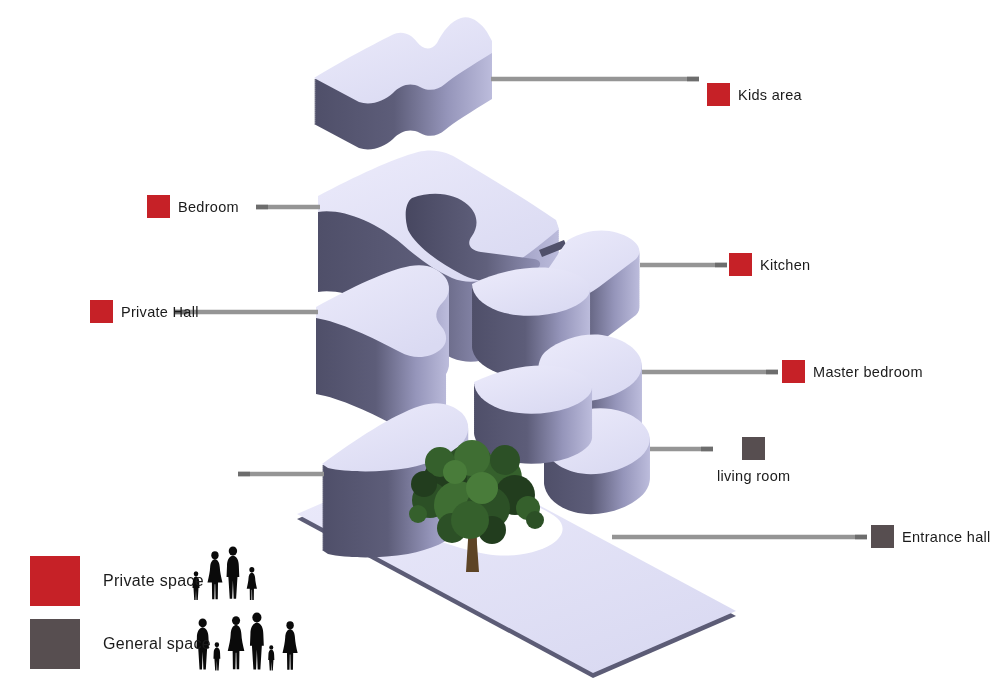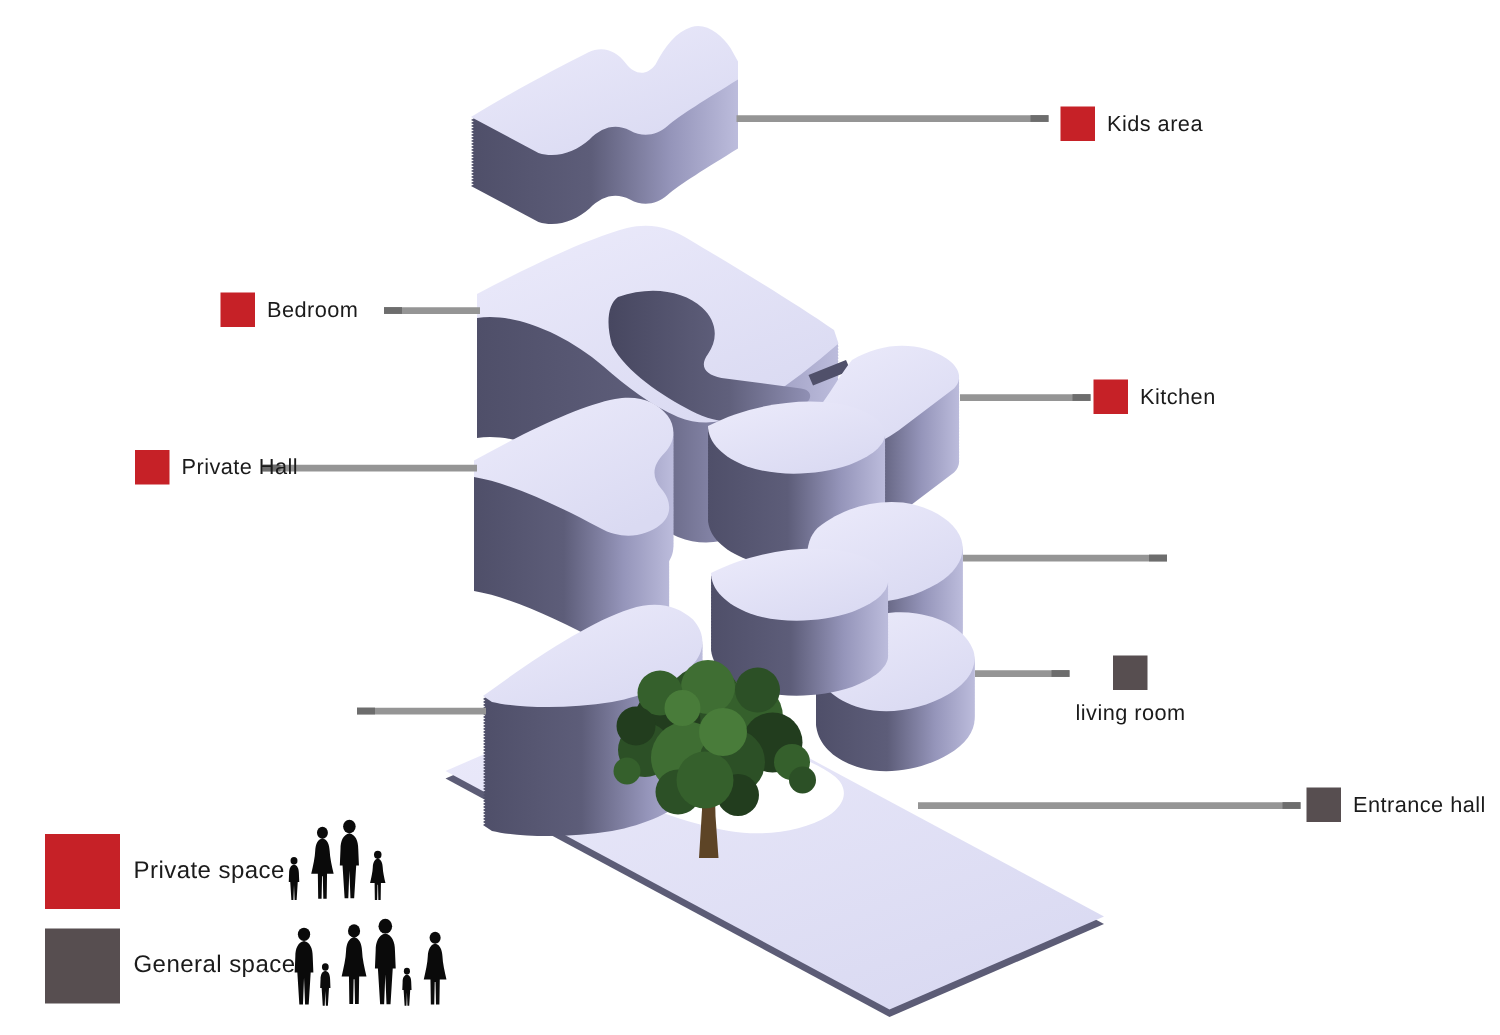--- a/index.html
+++ b/index.html
@@ -7,21 +7,21 @@
     position:relative;width:1000px;height:690px;background:#ffffff;overflow:hidden;
     font-family:"Liberation Sans", sans-serif;
   }
   #scene{position:absolute;left:0;top:0;}
   .label{
     position:absolute;display:flex;align-items:center;gap:8px;
     font-size:14.5px;color:#1b1b1b;letter-spacing:.3px;white-space:nowrap;
   }
   .label .sq{width:23px;height:23px;flex:0 0 auto;}
   .legend-item{
-    position:absolute;display:flex;align-items:center;gap:9px;
+    position:absolute;display:flex;align-items:center;gap:23px;
     font-size:16px;color:#1b1b1b;letter-spacing:.3px;white-space:nowrap;
   }
   .legend-item .sq{width:50px;height:50px;flex:0 0 auto;}
 </style>
 </head>
 <body>
 
 <div id="stage">
 
   <svg id="scene" width="1000" height="690" viewBox="0 0 1000 690" aria-hidden="true">
@@ -422,35 +422,39 @@
     <g fill="#0a0a0a">
       <use href="#man" transform="translate(192,618) scale(0.89)"></use>
       <use href="#man" transform="translate(211,642) scale(0.49)"></use>
       <use href="#woman" transform="translate(225,616) scale(0.92)"></use>
       <use href="#man" transform="translate(245,612) scale(0.99)"></use>
       <use href="#man" transform="translate(266,645) scale(0.44)"></use>
       <use href="#woman" transform="translate(280,621) scale(0.84)"></use>
     </g>
   </svg>
 
-  <div class="label" style="left:707px;top:71px;">
+  <div class="label" style="left:707px;top:83px;">
     <span class="sq" style="background: rgb(198, 33, 39);"></span>
     <span>Kids area</span>
   </div>
   <div class="label" style="left:147px;top:195px;text-align:right;">
     <span class="sq" style="background: rgb(198, 33, 39);"></span>
     <span>Bedroom</span>
   </div>
   <div class="label" style="left:729px;top:253px;">
     <span class="sq" style="background: rgb(198, 33, 39);"></span>
     <span>Kitchen</span>
   </div>
   <div class="label" style="left:62px;top:300px;margin-left:28px;">
     <span class="sq" style="background: rgb(198, 33, 39);"></span>
     <span>Private Hall</span>
+  </div>
+  <div class="label" style="left:782px;top:360px;">
+    <span class="sq" style="background: rgb(198, 33, 39);"></span>
+    <span>Master bedroom</span>
   </div>
   <div class="label" style="left:717px;top:437px;flex-direction:column;">
     <span class="sq" style="background: rgb(87, 78, 80);"></span>
     <span>living room</span>
   </div>
   <div class="label" style="left:871px;top:525px;">
     <span class="sq" style="background: rgb(87, 78, 80);"></span>
     <span>Entrance hall</span>
   </div>
 

